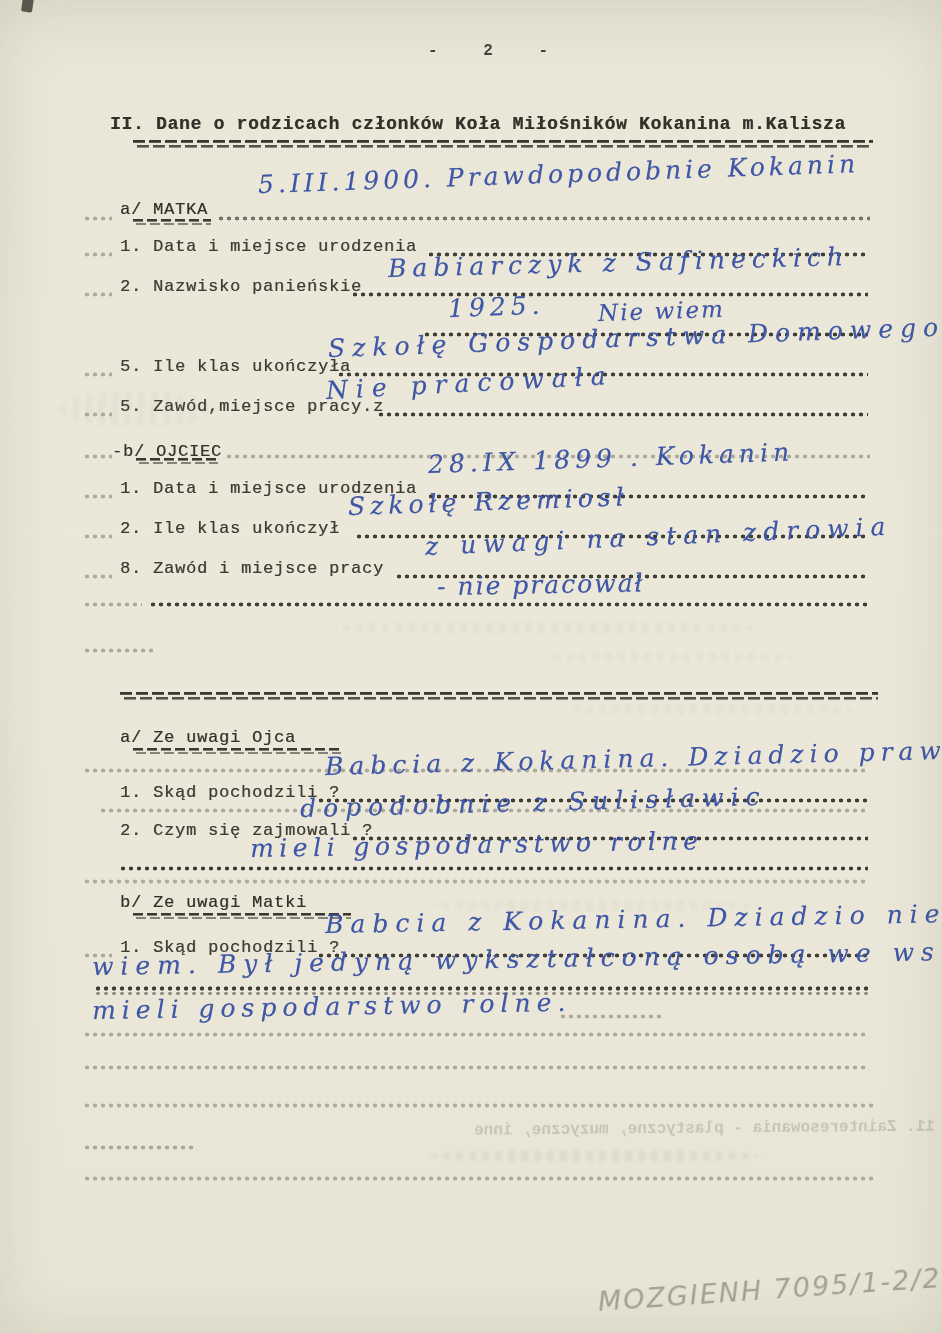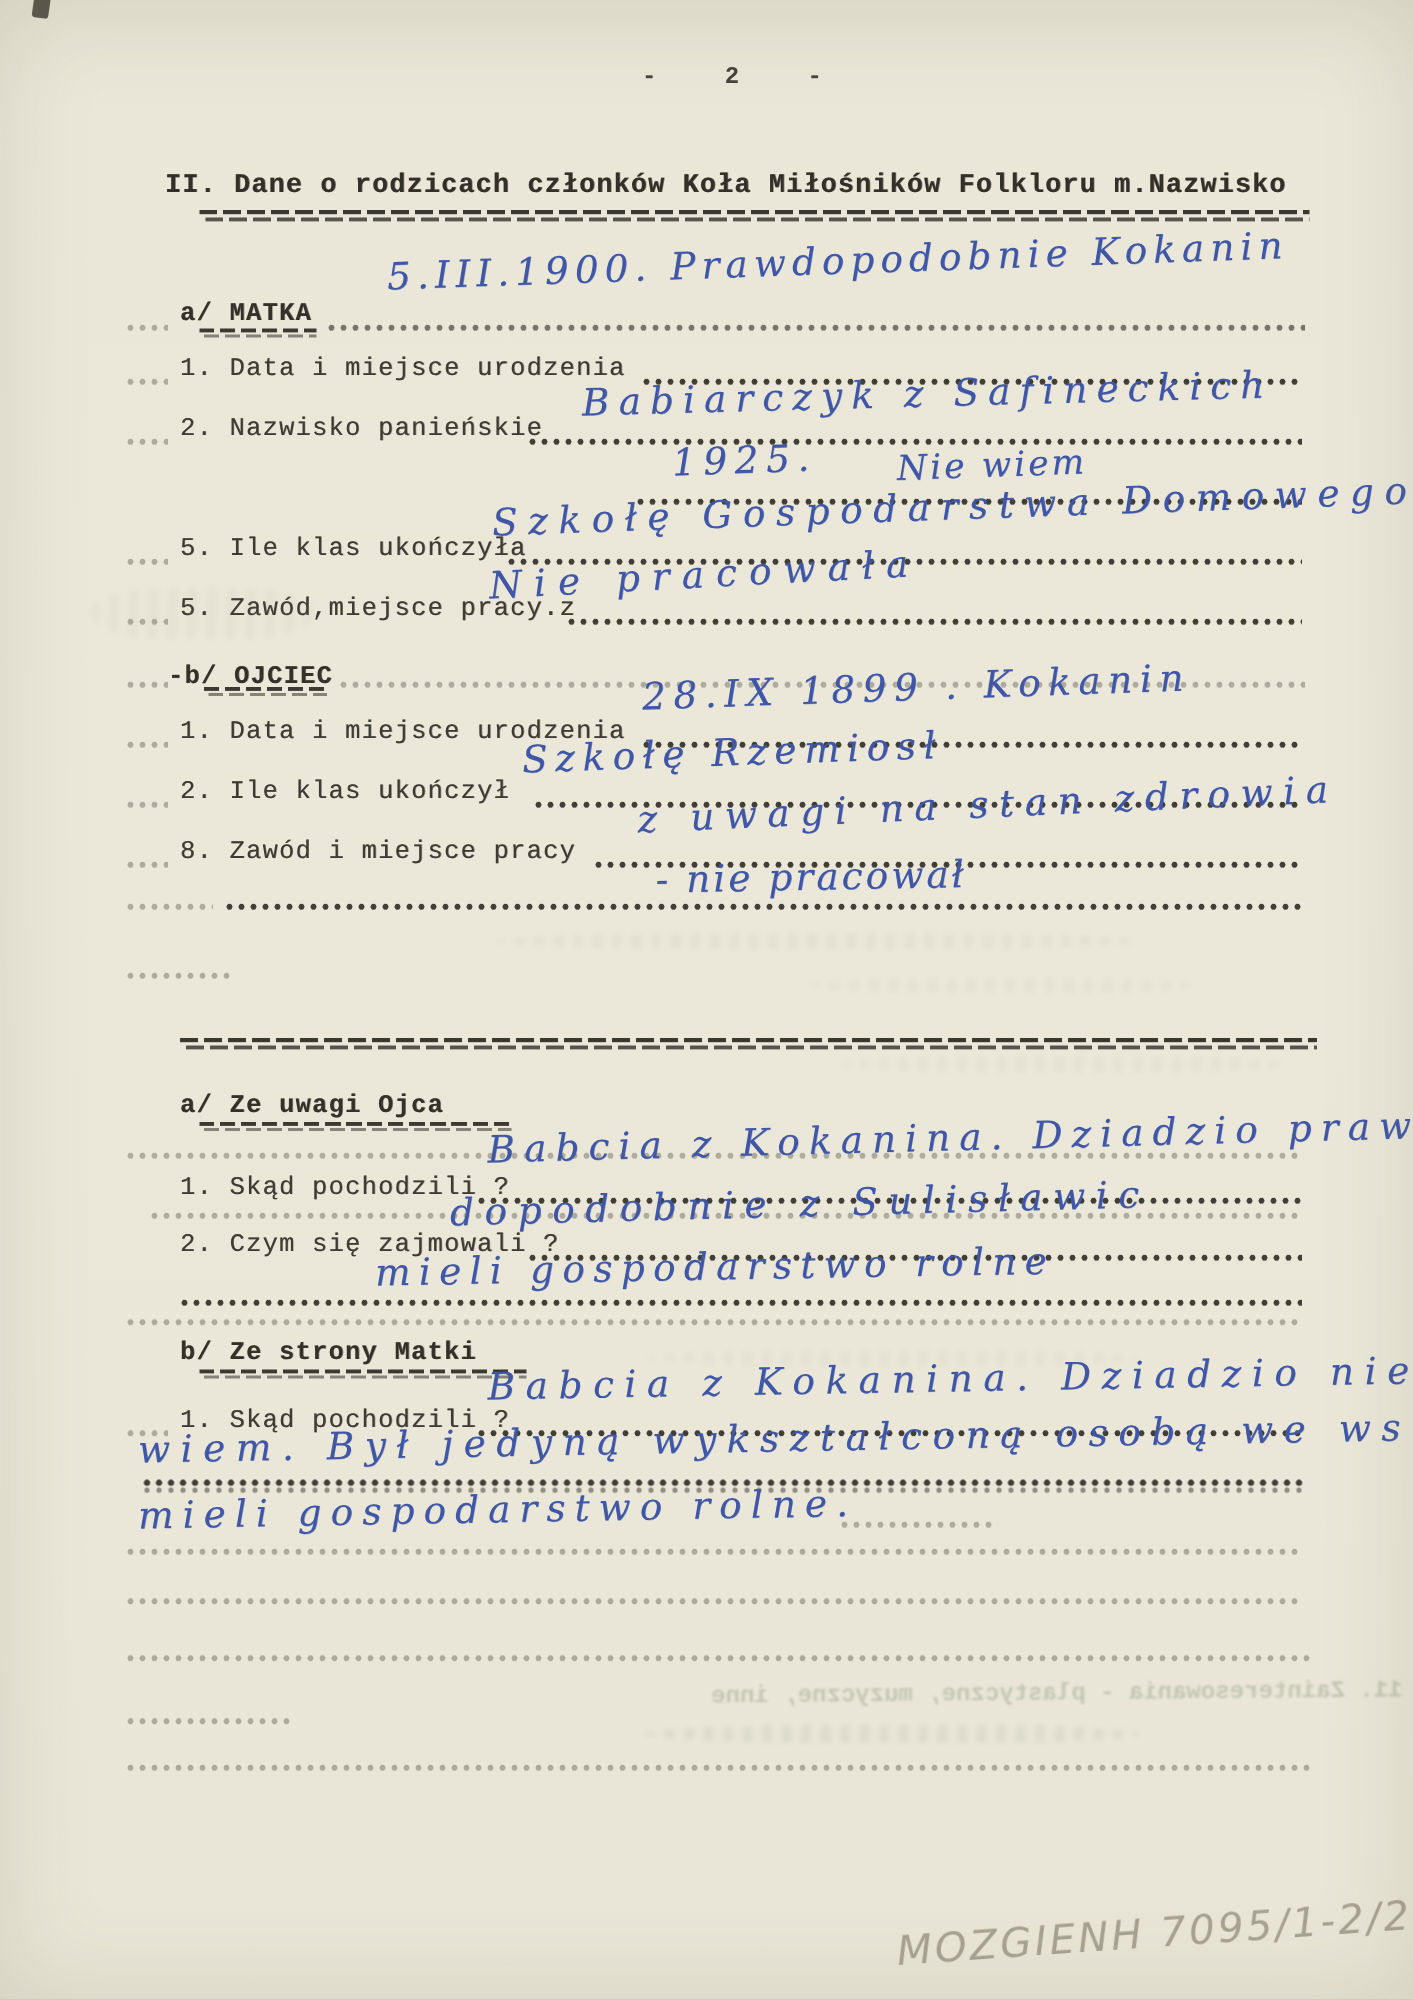--- a/index.html
+++ b/index.html
@@ -7,21 +7,21 @@
     position:relative; width:942px; height:1333px; overflow:hidden;
     background:
       linear-gradient(180deg, #e6e3d3 0%, #eae7d9 6%, #ebe8da 40%, #eae7d8 75%, #e8e5d6 100%);
     font-family:"Liberation Mono","DejaVu Sans Mono",monospace;
     color:#3e3b33;
   }
   .page::after{content:"";position:absolute;inset:0;pointer-events:none;
     box-shadow:inset 0 0 60px rgba(120,115,95,.18);}
   .typed{position:absolute;white-space:nowrap;font-size:17px;letter-spacing:.8px;
     text-shadow:.4px 0 0 rgba(62,59,51,.55);}
-  .typed.bold{font-weight:bold;color:#34312a;}
+  .typed.bold{font-weight:normal;color:#34312a;}
   .hdr{position:absolute;white-space:nowrap;font-size:18px;font-weight:bold;
     letter-spacing:.7px;color:#33302a;text-shadow:.5px 0 0 rgba(51,48,42,.6);}
   .dr{position:absolute;height:9px;background-repeat:repeat-x;
     background-image:radial-gradient(circle at 3px 4.5px, rgba(55,53,45,.95) 1.8px, rgba(55,53,45,0) 2.2px);
     background-size:8px 9px;}
   .dr.light{opacity:.36}
   .dr.med{opacity:.68}
   .dr.dbl{height:12px;
     background-image:
       radial-gradient(circle at 3px 3.5px, rgba(55,53,45,.95) 1.9px, rgba(55,53,45,0) 2.3px),
@@ -54,21 +54,21 @@
 </style>
 </head>
 <body>
 
 <div class="page">
 
   <div class="mark" style="left:22px;top:-3px;width:11px;height:15px"></div>
 
   <div class="pageno" style="left:428px;top:42px">- 2 -</div>
 
-  <div class="hdr" style="left:110px;top:114px">II. Dane o rodzicach członków Koła Miłośników Folkloru m.Nazwisko</div>
+  <div class="hdr" style="left:110px;top:114px">II. Dane o rodzicach członków Koła Miłośników Kokanina m.Kalisza</div>
   <div class="hrule" style="left:133px;top:140px;width:740px"></div>
 
   <div class="dr light" style="left:84px;top:214px;width:28px"></div>
   <div class="typed bold" style="left:120px;top:200px">
     <span>a/</span>
     <span>MATKA</span>
   </div>
   <div class="ud" style="left:133px;top:219px;width:78px"></div>
   <div class="dr med" style="left:218px;top:214px;width:652px"></div>
   <div class="hw" style="left:258px;top:170px;font-size:25px;letter-spacing:4px;transform:rotate(-2deg)">5.III.1900. Prawdopodobnie Kokanin</div>
@@ -148,21 +148,21 @@
   <div class="typed" style="left:120px;top:821px">2. Czym się zajmowali ?</div>
   <div class="dr" style="left:352px;top:834px;width:516px"></div>
   <div class="hw" style="left:300px;top:794px;font-size:25px;letter-spacing:7px;transform:rotate(-1.5deg)">dopodobnie z Sulisławic</div>
 
   <div class="dr" style="left:120px;top:864px;width:748px"></div>
   <div class="dr light" style="left:84px;top:877px;width:784px"></div>
   <div class="hw" style="left:250px;top:834px;font-size:25px;letter-spacing:5.5px;transform:rotate(-1deg)">mieli gospodarstwo rolne</div>
 
   <div class="typed bold" style="left:120px;top:893px">
     <span>b/</span>
-    <span>Ze strony Matki</span>
+    <span>Ze uwagi Matki</span>
   </div>
   <div class="ud" style="left:133px;top:913px;width:218px"></div>
 
   <div class="dr light" style="left:84px;top:951px;width:28px"></div>
   <div class="typed" style="left:120px;top:938px">1. Skąd pochodzili ?</div>
   <div class="dr" style="left:318px;top:951px;width:550px"></div>
   <div class="hw" style="left:325px;top:910px;font-size:25px;letter-spacing:7px;transform:rotate(-1deg)">Babcia z Kokanina. Dziadzio nie</div>
 
   <div class="dr dbl" style="left:95px;top:985px;width:775px"></div>
   <div class="hw" style="left:92px;top:952px;font-size:25px;letter-spacing:7px;transform:rotate(-1deg)">wiem. Był jedyną wykształconą osobą we wsi.</div>

